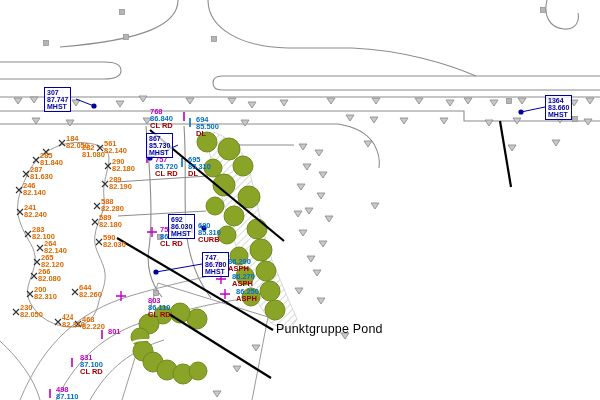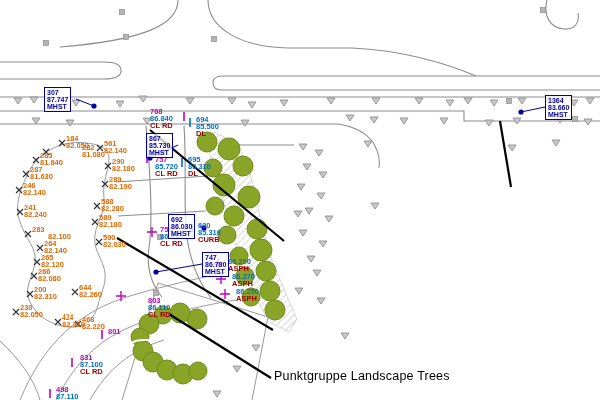--- a/index.html
+++ b/index.html
@@ -215,21 +215,21 @@
       <div class="pt-label" style="left: 23px; top: 182px;">
         <span style="color: rgb(224, 104, 0);">246</span>
         <span style="color: rgb(224, 104, 0);">82.140</span>
       </div>
       <div class="pt-label" style="left: 24px; top: 204px;">
         <span style="color: rgb(224, 104, 0);">241</span>
         <span style="color: rgb(224, 104, 0);">82.240</span>
       </div>
       <div class="pt-label" style="left: 32px; top: 226px;">
         <span style="color: rgb(224, 104, 0);">283</span>
-        <span style="color: rgb(224, 104, 0); margin-left: 16px;">82.100</span>
+        <span style="color: rgb(224, 104, 0);">82.100</span>
       </div>
       <div class="pt-label" style="left: 44px; top: 240px;">
         <span style="color: rgb(224, 104, 0);">264</span>
         <span style="color: rgb(224, 104, 0);">82.140</span>
       </div>
       <div class="pt-label" style="left: 41px; top: 254px;">
         <span style="color: rgb(224, 104, 0);">265</span>
         <span style="color: rgb(224, 104, 0);">82.120</span>
       </div>
       <div class="pt-label" style="left: 38px; top: 268px;">
@@ -357,15 +357,15 @@
       <div class="mh-box" style="left: 202px; top: 252px;">
         <span style="color: rgb(0, 0, 160);">747</span>
         <span style="color: rgb(0, 0, 160);">86.780</span>
         <span style="color: rgb(0, 0, 160);">MHST</span>
       </div>
       <div class="mh-box" style="left: 545px; top: 95px;">
         <span style="color: rgb(0, 0, 160);">1364</span>
         <span style="color: rgb(0, 0, 160);">83.660</span>
         <span style="color: rgb(0, 0, 160);">MHST</span>
       </div>
-      <div class="anno" style="left: 274px; top: 369px;">Punktgruppe Landscape Trees</div>
+      <div class="anno" style="left: 276px; top: 322px;">Punktgruppe Pond</div>
     </div>
 </div>
 
 </body></html>

